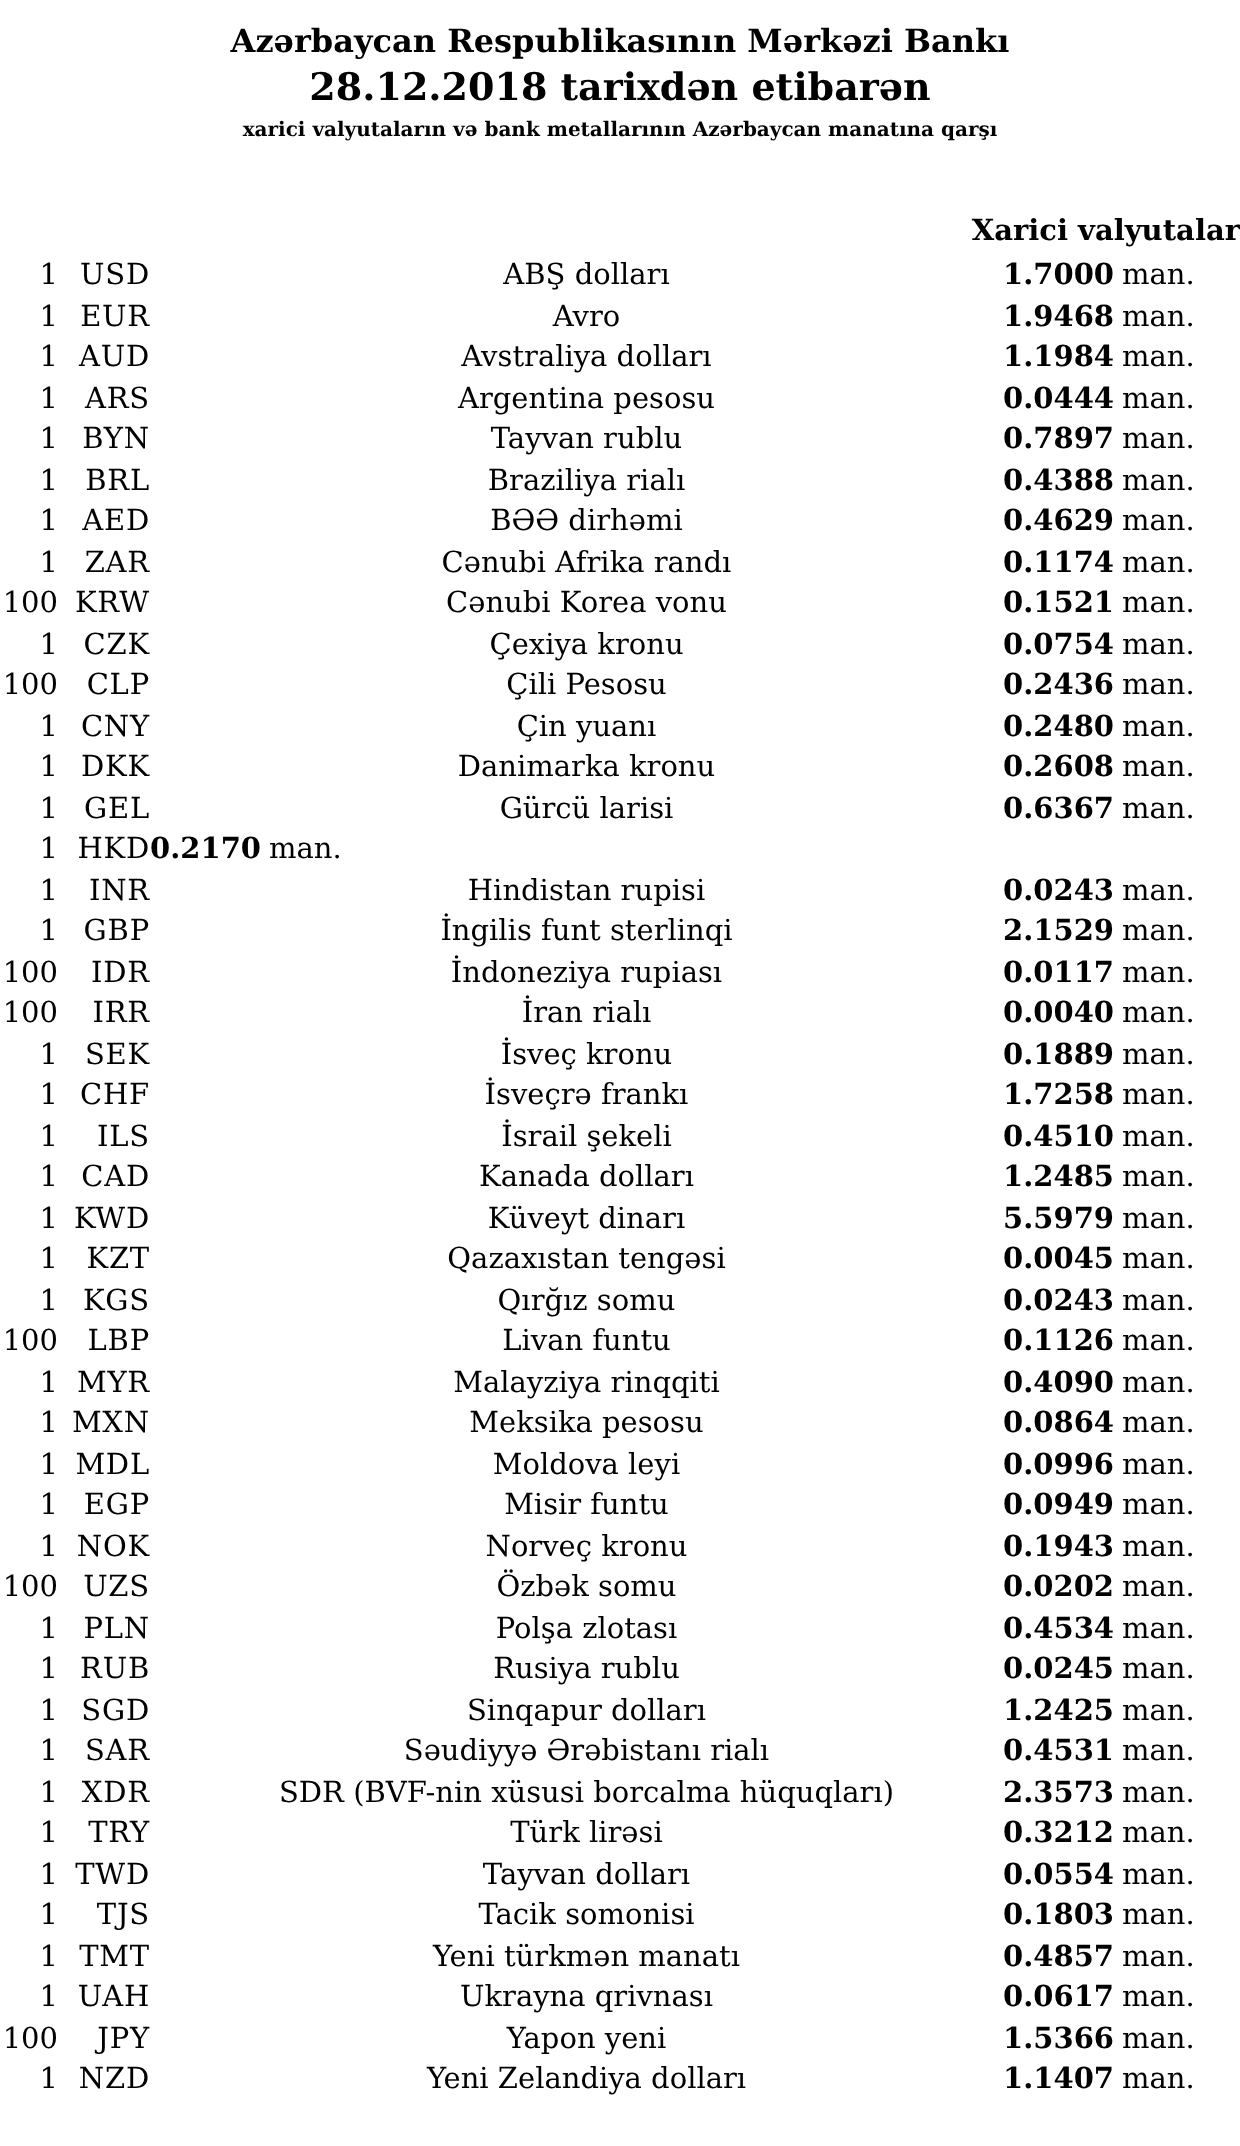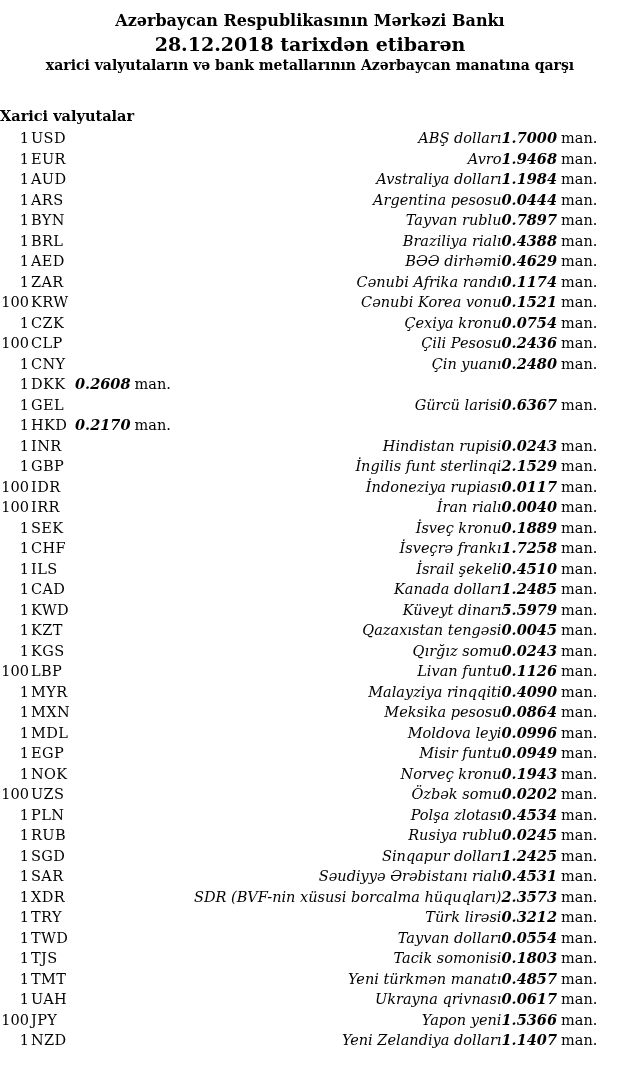--- a/index.html
+++ b/index.html
@@ -26,30 +26,30 @@
   }
   .bank-name {
     font-size: 16px;
     line-height: 26px;
   }
   .date-line {
     font-size: 19px;
     line-height: 21px;
   }
   .subtitle {
-    font-size: 14px;
+    font-size: 10px;
     line-height: 21px;
   }
   .bulletin-title {
     font-size: 14.5px;
     line-height: 22px;
     letter-spacing: 0.3px;
   }
   .section-title {
-    text-align: left;
+    text-align: right;
     font-weight: bold;
     font-size: 14.5px;
     line-height: 20px;
     margin-top: 30px;
     white-space: nowrap;
   }
   .rates-table {
     margin-top: 2px;
   }
   .row {
@@ -64,35 +64,33 @@
   }
   .nominal {
     flex: none;
     width: 29px;
     text-align: right;
   }
   .code {
     flex: none;
     width: 44px;
     margin-left: 2px;
-    text-align: left;
+    text-align: right;
     letter-spacing: 0.4px;
   }
   .name {
     flex: 1;
     padding-left: 10px;
     overflow: hidden;
-    text-align: right;
-    font-style: italic;
+    text-align: center;
   }
   .value {
     flex: none;
     text-align: left;
     font-weight: bold;
-    font-style: italic;
   }
   .unit {
     flex: none;
     width: 36px;
     margin-left: 4px;
     text-align: left;
   }
 </style>
 </head>
 <body>
@@ -187,20 +185,21 @@
       <div class="row">
         <span class="nominal">1</span>
         <span class="code">CNY</span>
         <span class="name">Çin yuanı</span>
         <span class="value">0.2480</span>
         <span class="unit">man.</span>
       </div>
       <div class="row">
         <span class="nominal">1</span>
         <span class="code">DKK</span>
+        <span class="name">Danimarka kronu</span>
         <span class="value">0.2608</span>
         <span class="unit">man.</span>
       </div>
       <div class="row">
         <span class="nominal">1</span>
         <span class="code">GEL</span>
         <span class="name">Gürcü larisi</span>
         <span class="value">0.6367</span>
         <span class="unit">man.</span>
       </div>

